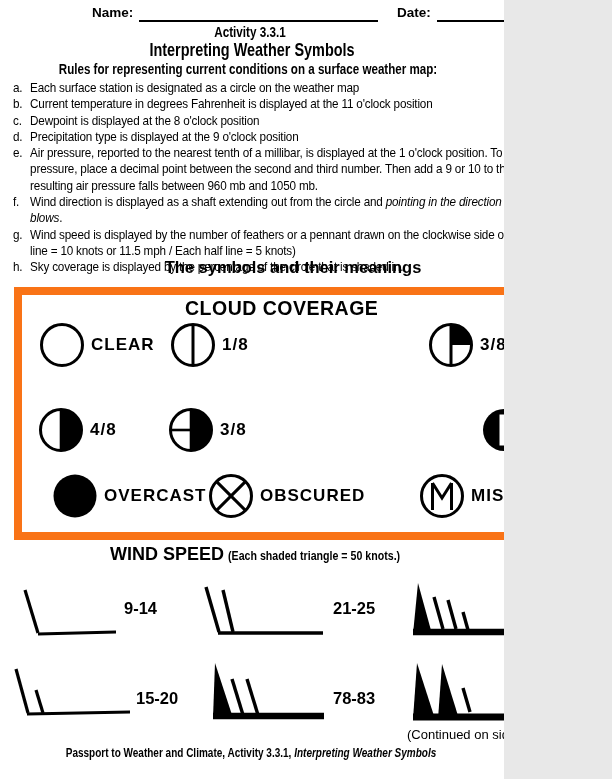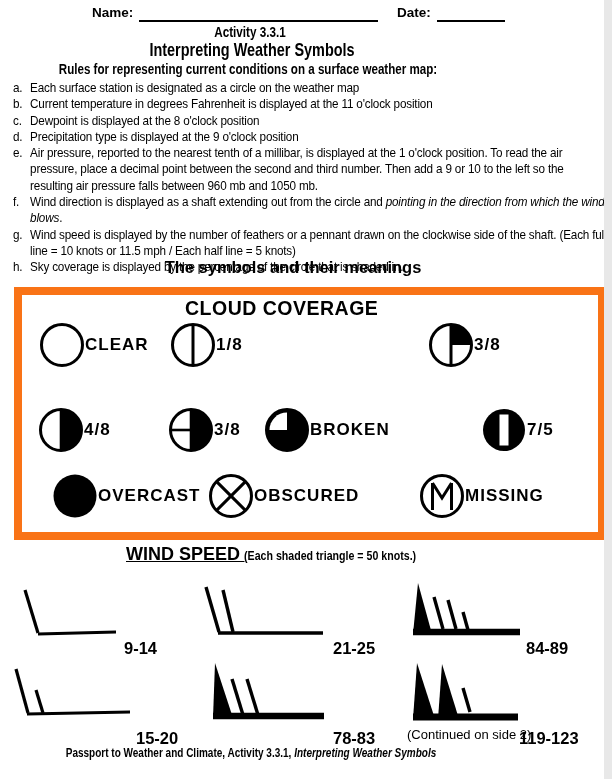--- a/index.html
+++ b/index.html
@@ -1,16 +1,16 @@
 <!DOCTYPE html>
 <html><head>
 <meta charset="utf-8">
 <style>
   html,body{margin:0;padding:0;background:#e8e8e8;}
-  .page{position:relative;width:604px;height:779px;background:#ffffff;color:#000;
+  .page{position:relative;width:504px;height:779px;background:#ffffff;color:#000;
         font-family:"Liberation Sans",sans-serif;overflow:hidden;}
   .abs{position:absolute;}
   .i{font-style:italic;}
 
   
   .field-label{font-size:13.5px;font-weight:bold;}
   .blank-line{position:absolute;height:2px;background:#000;}
 
   
   .heading{position:absolute;left:0;width:612px;text-align:center;font-weight:bold;white-space:nowrap;}
@@ -21,30 +21,30 @@
 
   
   .rules{position:absolute;left:13px;top:80px;width:660px;font-size:13px;line-height:16.3px;
          letter-spacing:-0.2px;transform:scaleX(0.9);transform-origin:left top;}
   .rule{position:relative;padding-left:19px;}
   .rletter{position:absolute;left:0;top:0;}
 
   
   .cloud-box{position:absolute;left:14px;top:287px;width:576px;height:237px;border:8px solid #f97316;}
   .cc-title{position:absolute;left:163px;top:2px;font-size:19.5px;font-weight:bold;letter-spacing:0.5px;white-space:nowrap;}
-  .cloud-item{position:absolute;display:flex;align-items:center;gap:0;}
+  .cloud-item{position:absolute;display:flex;align-items:center;gap:6px;}
   .csym{width:46px;height:46px;display:block;}
   .clabel{font-size:17px;font-weight:bold;letter-spacing:1px;white-space:nowrap;}
 
   
-  .ws-head{position:absolute;left:126px;top:544px;white-space:nowrap;text-decoration:underline;}
+  .ws-head{position:absolute;left:110px;top:544px;white-space:nowrap;}
   .ws-title{font-size:18px;font-weight:bold;}
   .ws-sub{font-size:12.5px;font-weight:bold;display:inline-block;transform:scaleX(0.85);transform-origin:left center;}
   .wind-svg{position:absolute;display:block;}
-  .wind-label{position:absolute;font-size:16.5px;font-weight:bold;white-space:nowrap;margin-top:40px;}
+  .wind-label{position:absolute;font-size:16.5px;font-weight:bold;white-space:nowrap;}
 
   
   .continued{position:absolute;left:407px;top:727px;font-size:13px;white-space:nowrap;}
   .citation{position:absolute;left:0;top:746px;width:612px;text-align:center;font-size:12.5px;font-weight:bold;
             white-space:nowrap;transform:translateX(-55px) scaleX(0.80);}
 </style>
 </head>
 <body>
 
 <div class="page">
@@ -106,27 +106,20 @@
     </div>
     <div class="cloud-item" style="left:146px;top:112px">
       <svg class="csym" viewBox="0 0 46 46">
         <circle cx="23" cy="23" r="20.5" fill="none" stroke="#000" stroke-width="3"></circle>
         <path d="M23,2.5 A20.5,20.5 0 0 1 23,43.5 Z" fill="#000"></path>
         <line x1="23" y1="2.5" x2="23" y2="43.5" stroke="#000" stroke-width="2.6"></line>
         <line x1="2.5" y1="23" x2="23" y2="23" stroke="#000" stroke-width="2.6"></line>
       </svg>
       <span class="clabel">3/8</span>
     </div>
-    <div class="cloud-item" style="left:242px;top:112px">
-      <svg class="csym" viewBox="0 0 46 46">
-        <circle cx="23" cy="23" r="20.5" fill="#000" stroke="#000" stroke-width="3"></circle>
-        <path d="M23,23 L23,5.5 A17.5,17.5 0 0 0 5.5,23 Z" fill="#fff"></path>
-      </svg>
-      <span class="clabel">BROKEN</span>
-    </div>
     <div class="cloud-item" style="left:459px;top:112px">
       <svg class="csym" viewBox="0 0 46 46">
         <circle cx="23" cy="23" r="21" fill="#000"></circle>
         <rect x="18.5" y="7.5" width="9" height="31" fill="#fff"></rect>
       </svg>
       <span class="clabel">7/5</span>
     </div>
 
     <div class="cloud-item" style="left:30px;top:178px">
       <svg class="csym" viewBox="0 0 46 46">

